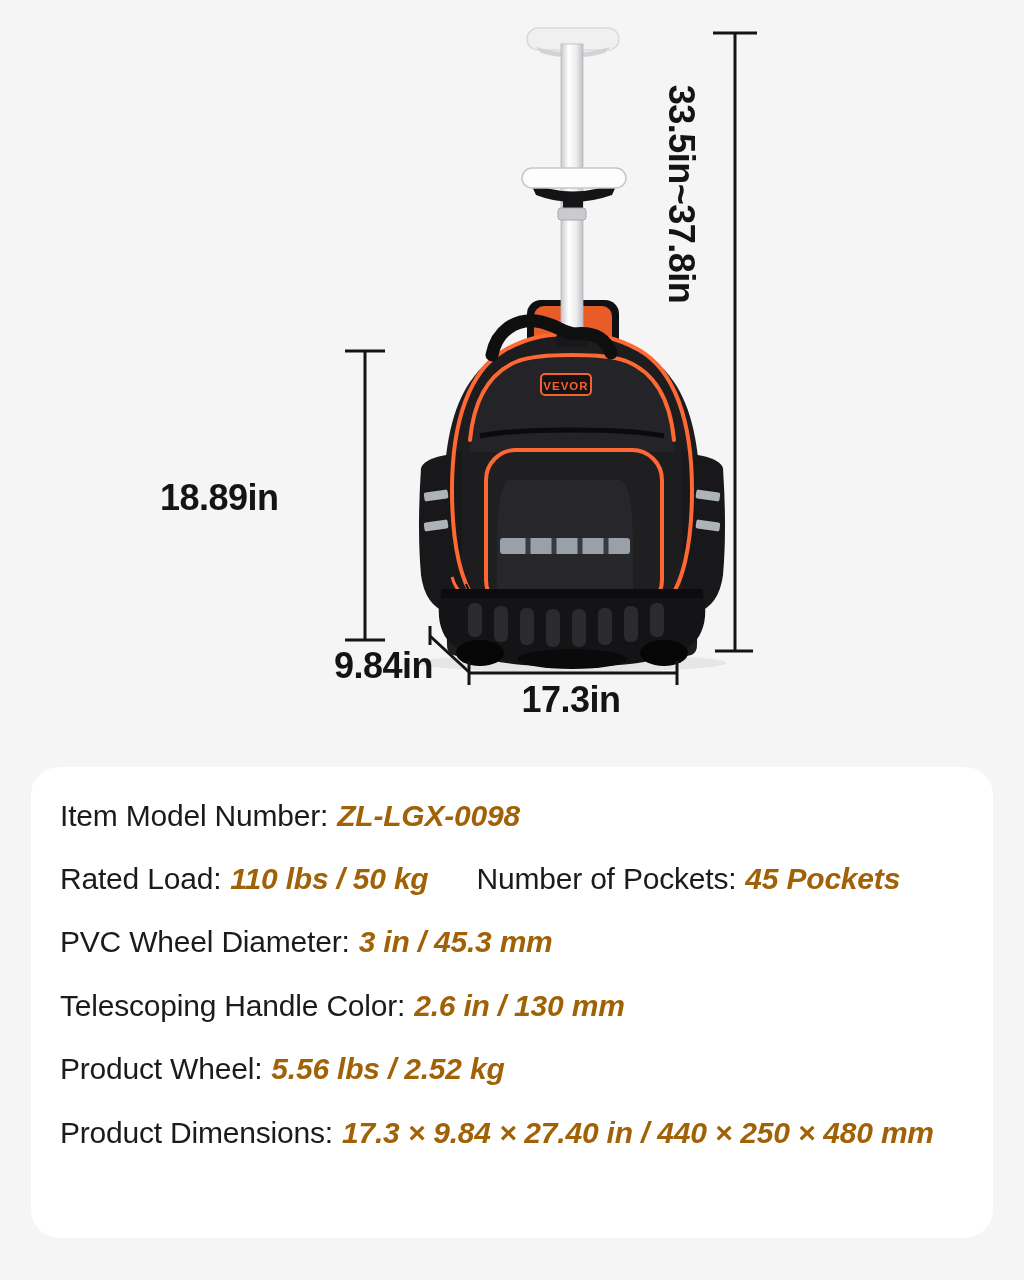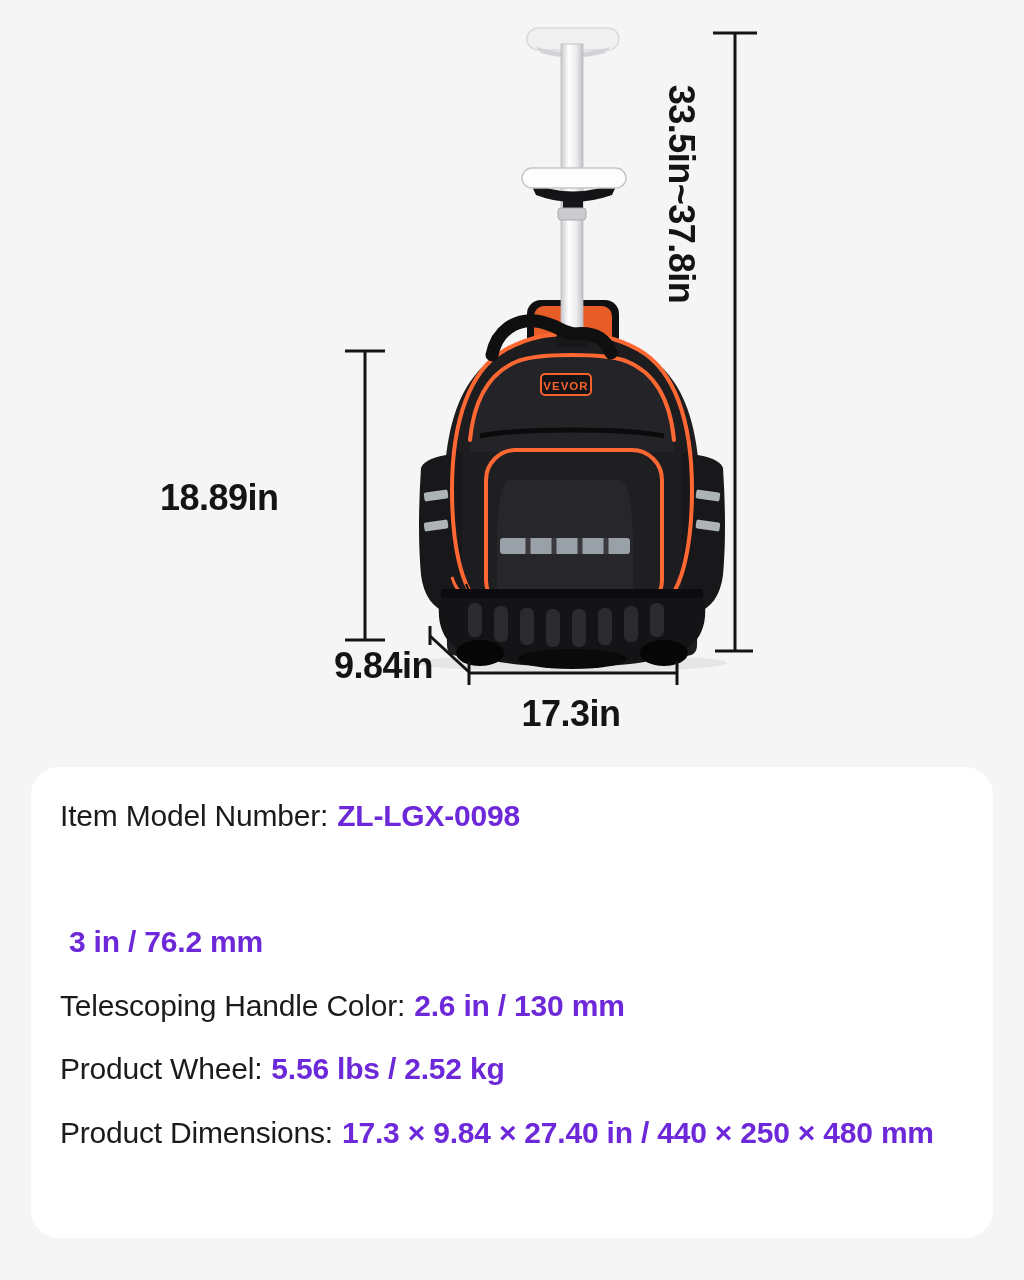--- a/index.html
+++ b/index.html
@@ -4,28 +4,28 @@
 <style>
   html,body{margin:0;padding:0;background:#e9e9ea;}
   .stage{position:relative;width:1024px;height:1280px;background:#f5f5f6;overflow:hidden;
          font-family:"Liberation Sans",sans-serif;margin:0 auto;}
   svg{display:block;}
   .scene{position:absolute;left:0;top:0;}
   .dim{position:absolute;font-weight:700;font-size:36px;color:#141414;letter-spacing:-0.5px;white-space:nowrap;line-height:1;}
   .dim-handle{left:681px;top:194px;transform:translate(-50%,-50%) rotate(90deg);}
   .dim-height{left:160px;top:480px;width:190px;}
   .dim-depth{left:334px;top:648px;}
-  .dim-width{left:571px;top:696px;transform:translateX(-50%);}
+  .dim-width{left:571px;top:682px;transform:translateX(-50%);}
   .panel{position:absolute;left:31px;top:767px;width:962px;height:471px;background:#ffffff;border-radius:28px;}
   .rows{position:absolute;left:29px;top:17px;right:28px;}
   .row{height:63.4px;display:flex;align-items:center;font-size:30px;color:#1b1b1d;white-space:nowrap;letter-spacing:-0.2px;}
   .pair{display:inline-flex;align-items:baseline;}
   .pair + .pair{margin-left:48px;}
   .lbl{color:#1b1b1d;font-weight:400;}
-  .val{color:#6d28d9;font-weight:700;margin-left:9px;}
+  .val{color:#a16207;font-weight:700;margin-left:9px;font-style:italic;}
 </style>
 </head>
 <body>
 
 <div class="stage">
 
   <svg class="scene" width="1024" height="765" viewBox="0 0 1024 765">
     <defs>
       <linearGradient id="poleGrad" x1="0" y1="0" x2="1" y2="0">
         <stop offset="0" stop-color="#c9c9cd"></stop>
@@ -165,25 +165,34 @@
 
       <div class="row">
         <span class="pair">
           <span class="lbl">Item Model Number:</span>
           <span class="val">ZL-LGX-0098</span>
         </span>
       </div>
 
 
       <div class="row">
-      </div>
-
-      <div class="row">
-        <span class="pair">
-          <span class="val">3 in / 76.2 mm</span>
+        <span class="pair">
+          <span class="lbl">Rated Load:</span>
+          <span class="val">110 lbs / 50 kg</span>
+        </span>
+        <span class="pair">
+          <span class="lbl">Number of Pockets:</span>
+          <span class="val">45 Pockets</span>
+        </span>
+      </div>
+
+      <div class="row">
+        <span class="pair">
+          <span class="lbl">PVC Wheel Diameter:</span>
+          <span class="val">3 in / 45.3 mm</span>
         </span>
       </div>
 
       <div class="row">
         <span class="pair">
           <span class="lbl">Telescoping Handle Color:</span>
           <span class="val">2.6 in / 130 mm</span>
         </span>
       </div>
 

